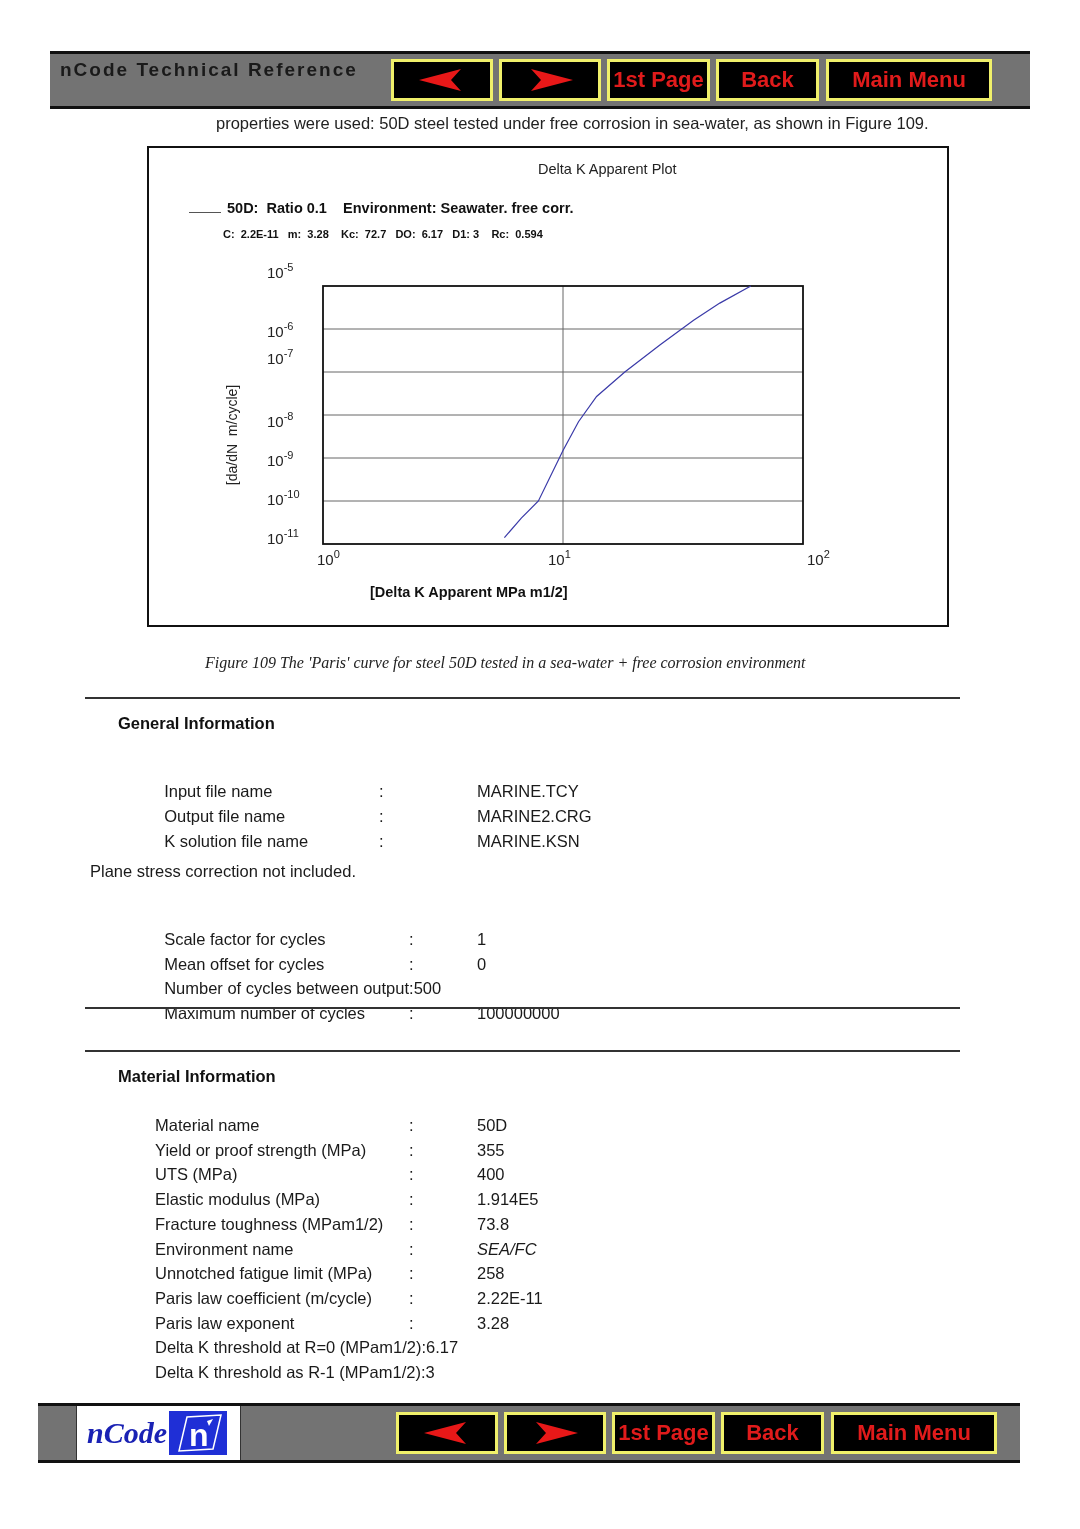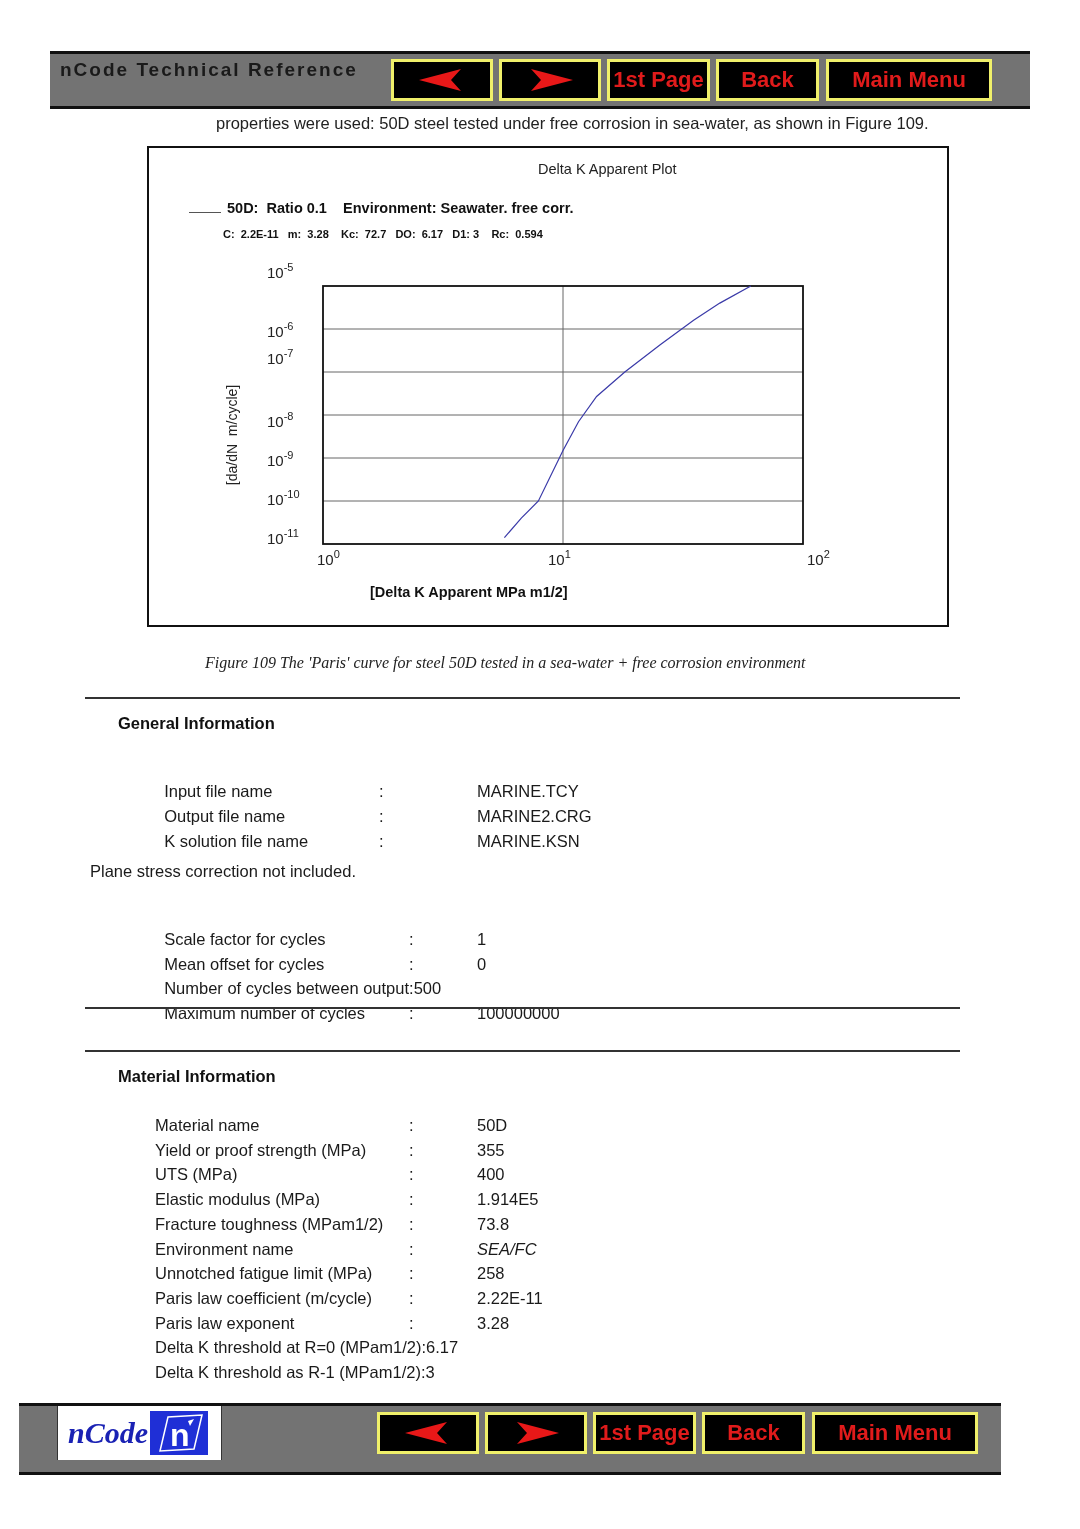--- a/index.html
+++ b/index.html
@@ -1,21 +1,21 @@
 <!DOCTYPE html>
 <html><head>
 <meta charset="utf-8">
 <style>
   html, body { margin: 0; padding: 0; background: #ffffff; }
   body { width: 1080px; height: 1529px; position: relative; font-family: "Liberation Sans", sans-serif; color: #111; overflow: hidden; }
 
   
   .bar { position: absolute; background: #737373; border-top: 3px solid #111; border-bottom: 3px solid #111; box-sizing: border-box; }
   .hdr { left: 50px; top: 51px; width: 980px; height: 58px; }
-  .ftr { left: 19px; top: 1403px; width: 982px; height: 72px; padding-left: 40px; }
+  .ftr { left: 38px; top: 1403px; width: 982px; height: 60px; padding-left: 40px; }
   .hdr-title { position: absolute; left: 10px; top: 3px; font-weight: bold; font-size: 19px; line-height: 25px; color: #1a1a1a; }
   .hdr-title .l1 { letter-spacing: 2px; }
   .hdr-title .l2 { letter-spacing: 0.6px; }
 
   .navbtn { position: absolute; background: #000; border: 3px solid #f0f06a; box-sizing: border-box; display: flex; align-items: center; justify-content: center; color: #e01b1b; font-weight: bold; font-size: 22px; cursor: pointer; }
   .navbtn svg { display: block; }
 
   .logo { position: absolute; left: 38px; top: 0px; width: 165px; height: 54px; background: #fff; border-left: 1px solid #333; border-right: 1px solid #333; box-sizing: border-box; display: flex; align-items: center; padding-left: 10px; }
   .logo-text { font-family: "Liberation Serif", serif; font-style: italic; font-weight: bold; color: #1a22b4; font-size: 30px; }
   .logo-box { margin-left: 2px; width: 58px; height: 44px; background: #1f2fd6; display: flex; align-items: center; justify-content: center; }

